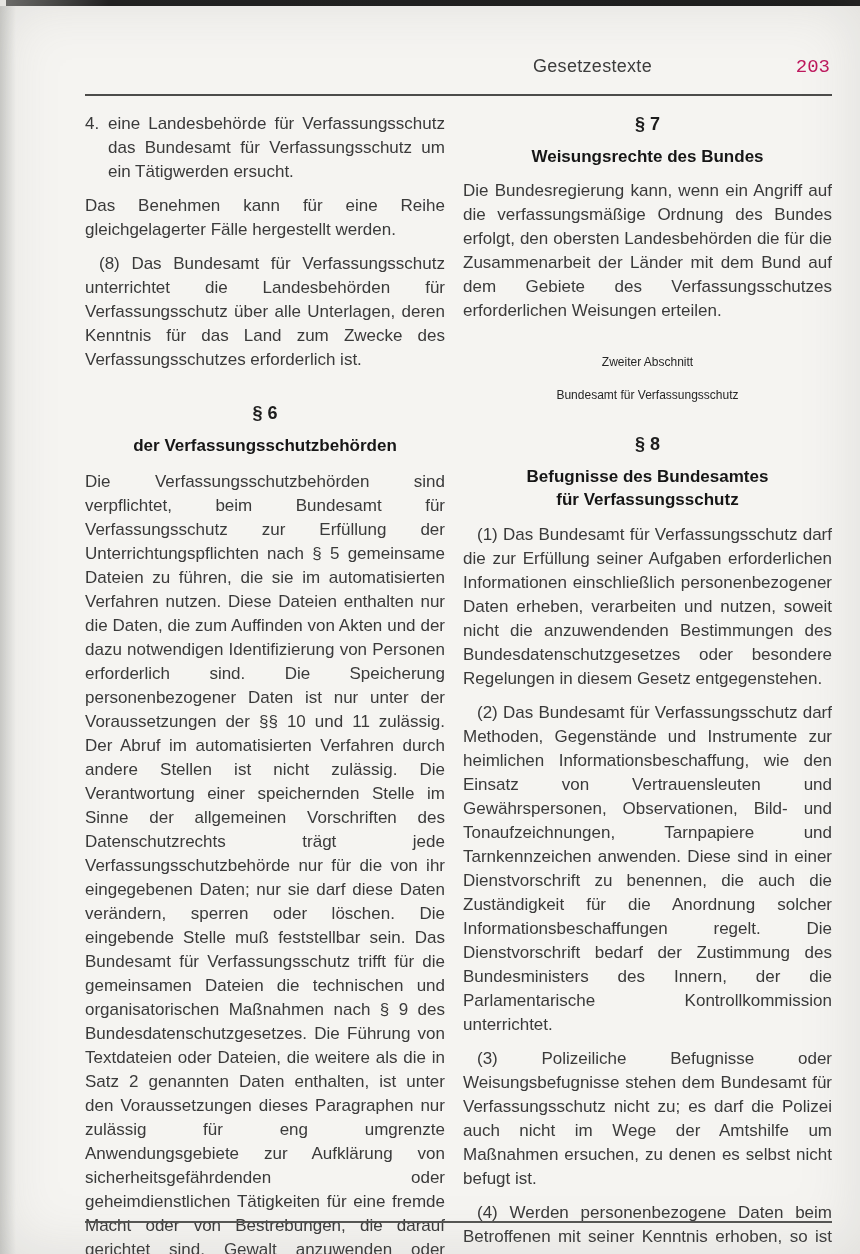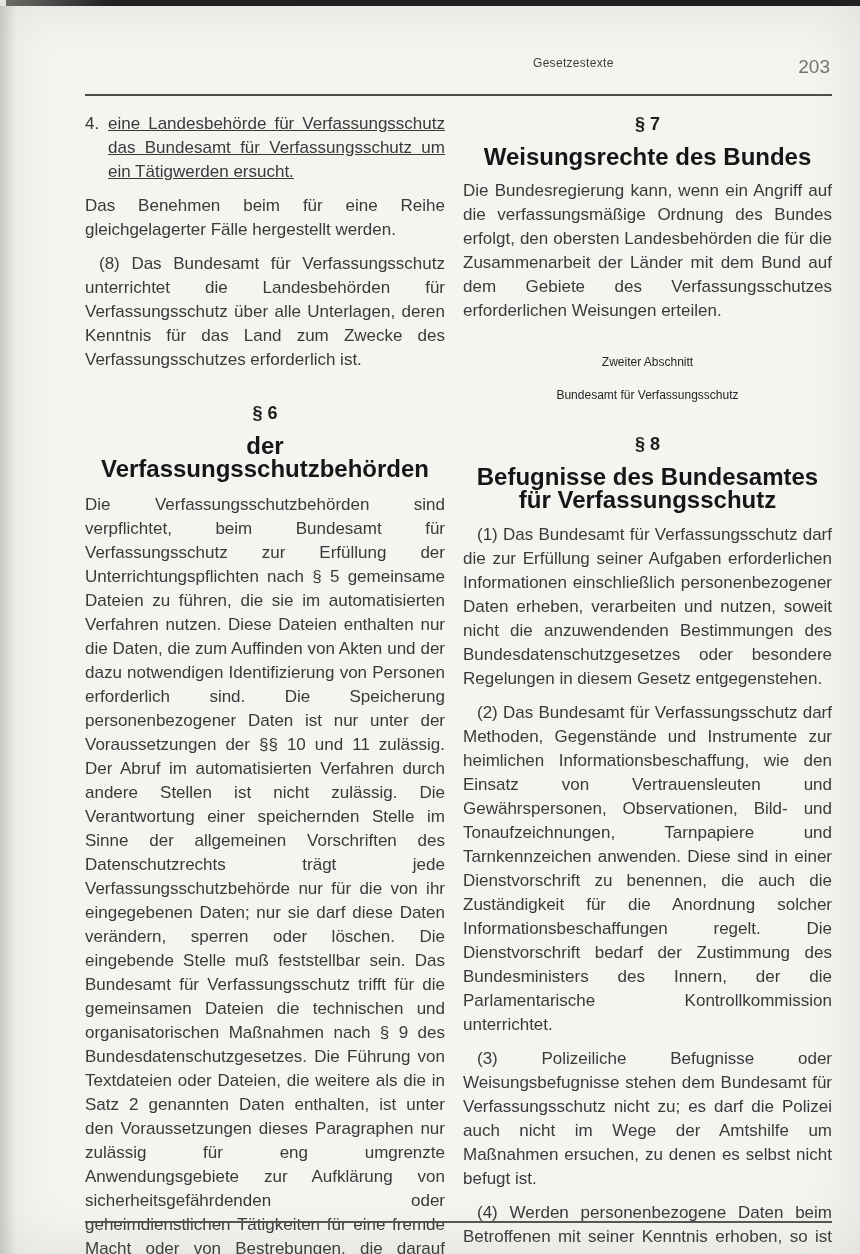--- a/index.html
+++ b/index.html
@@ -26,25 +26,25 @@
   }
   .vignette {
     position: absolute; inset: 0; pointer-events: none;
     box-shadow: inset 0 0 60px rgba(120,120,115,0.18);
   }
 
   
   .page-header { position: absolute; top: 0; left: 0; right: 0; height: 96px; }
   .header-title {
     position: absolute; left: 533px; top: 56px;
-    font-size: 12px; color: #3c3c3c; letter-spacing: 0.3px;
+    font-size: 18px; color: #3c3c3c; letter-spacing: 0.3px;
   }
   .header-page {
     position: absolute; right: 30px; top: 56px;
-    font-size: 19px; color: #737373;
+    font-size: 19px; color: #be185d; font-family: Liberation Mono, monospace;
   }
   .header-rule {
     position: absolute; top: 94px; left: 85px; width: 747px; height: 2px;
     background: #4c4c4a;
   }
   .footer-rule {
     position: absolute; top: 1221px; left: 85px; width: 747px; height: 2px;
     background: #555553;
   }
 
@@ -58,27 +58,27 @@
   .col { width: 364px; text-align: justify; }
   .col.left  { width: 360px; }
   .col.right { width: 369px; }
 
   p { margin: 0; }
   p + p, .after-gap { margin-top: 10px; }
   p.indent { text-indent: 14px; }
 
   .list-item { display: flex; }
   .li-num { flex: 0 0 23px; }
-  .li-text { flex: 1; text-align: justify; text-decoration: underline; }
+  .li-text { flex: 1; text-align: justify; }
 
   .sec-num {
     text-align: center; font-weight: 700; font-size: 18px; color: #1d1d1d;
   }
   .sec-title {
-    text-align: center; font-weight: 700; font-size: 24px; line-height: 23px;
+    text-align: center; font-weight: 700; font-size: 17px; line-height: 23px;
     color: #161616; margin-top: 9px;
   }
   .sec-title .tline { display: block; }
 
   .s6-block { margin-top: 29px; }
   .s6-block .sec-body { margin-top: 13px; }
 
   .s7-body { margin-top: 11px; }
 
   .chapter {
@@ -106,21 +106,21 @@
 
   <div class="columns">
 
     <div class="col left">
 
       <div class="list-item">
         <span class="li-num">4.</span>
         <div class="li-text">eine Landesbehörde für Verfassungsschutz das Bundesamt für Verfassungsschutz um ein Tätigwerden ersucht.</div>
       </div>
 
-      <p class="after-gap">Das Benehmen beim für eine Reihe gleichgelagerter Fälle hergestellt werden.</p>
+      <p class="after-gap">Das Benehmen kann für eine Reihe gleichgelagerter Fälle hergestellt werden.</p>
 
       <p class="indent">(8) Das Bundesamt für Verfassungsschutz unterrichtet die Landesbehörden für Verfassungsschutz über alle Unterlagen, deren Kenntnis für das Land zum Zwecke des Verfassungsschutzes erforderlich ist.</p>
 
       <div class="s6-block">
         <div class="sec-num">§ 6</div>
         <div class="sec-title">
           <span class="tline">der Verfassungsschutzbehörden</span>
         </div>
         <p class="sec-body">Die Verfassungsschutzbehörden sind verpflichtet, beim Bundesamt für Verfassungsschutz zur Erfüllung der Unterrichtungspflichten nach § 5 gemeinsame Dateien zu führen, die sie im automatisierten Verfahren nutzen. Diese Dateien enthalten nur die Daten, die zum Auffinden von Akten und der dazu notwendigen Identifizierung von Personen erforderlich sind. Die Speicherung personenbezogener Daten ist nur unter der Voraussetzungen der §§ 10 und 11 zulässig. Der Abruf im automatisierten Verfahren durch andere Stellen ist nicht zulässig. Die Verantwortung einer speichernden Stelle im Sinne der allgemeinen Vorschriften des Datenschutzrechts trägt jede Verfassungsschutzbehörde nur für die von ihr eingegebenen Daten; nur sie darf diese Daten verändern, sperren oder löschen. Die eingebende Stelle muß feststellbar sein. Das Bundesamt für Verfassungsschutz trifft für die gemeinsamen Dateien die technischen und organisatorischen Maßnahmen nach § 9 des Bundesdatenschutzgesetzes. Die Führung von Textdateien oder Dateien, die weitere als die in Satz 2 genannten Daten enthalten, ist unter den Voraussetzungen dieses Paragraphen nur zulässig für eng umgrenzte Anwendungsgebiete zur Aufklärung von sicherheitsgefährdenden oder geheimdienstlichen Tätigkeiten für eine fremde Macht oder von Bestrebungen, die darauf gerichtet sind, Gewalt anzuwenden oder Gewaltanwendungen vorzubereiten. Die Zugriffsberechtigung ist auf Personen zu beschränken, die unmittelbar mit Arbeiten in diesem Anwendungsgebiet betraut sind; in der Dateienordnung (§ 14) ist die Erforderlichkeit der Aufnahme von Textzusätzen in der Datei zu begründen.</p>
       </div>

